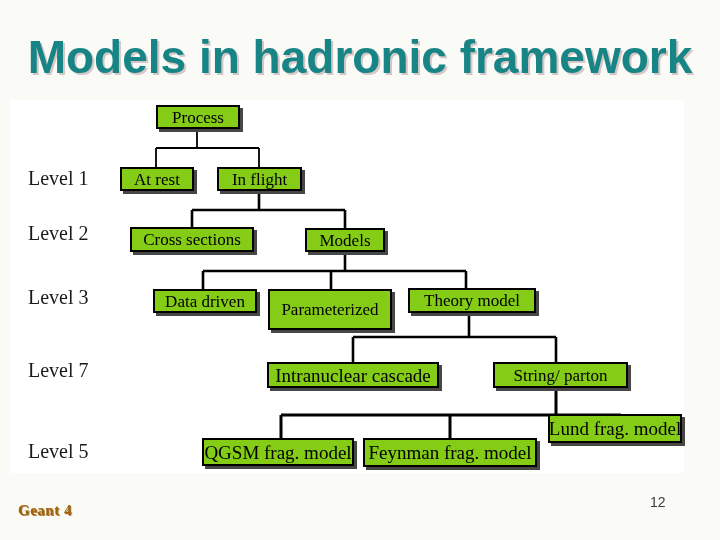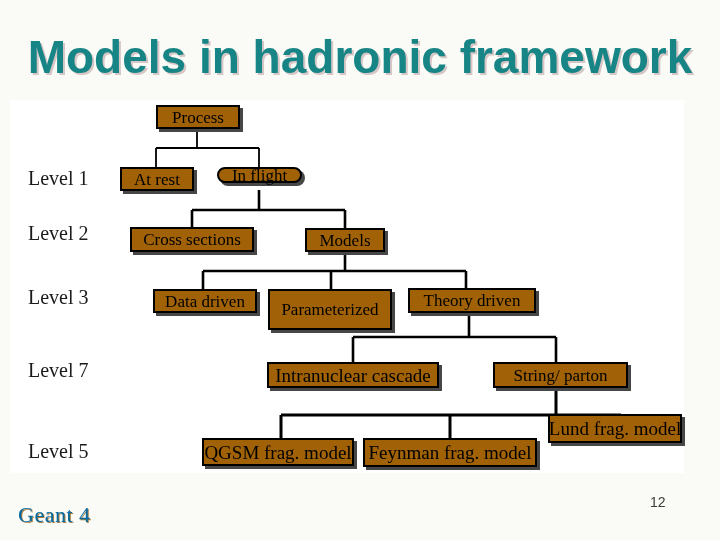--- a/index.html
+++ b/index.html
@@ -41,21 +41,21 @@
     position: absolute;
     left: 0;
     top: 0;
     width: 720px;
     height: 540px;
     pointer-events: none;
   }
   .node {
     position: absolute;
     box-sizing: border-box;
-    background: #a16207;
+    background: #84cc16;
     border: 2px solid #000000;
     box-shadow: 3px 3px 0 #474747;
     display: flex;
     align-items: center;
     justify-content: center;
     font-family: "Liberation Serif", serif;
     font-size: 17px;
     line-height: 1;
     color: #000000;
     white-space: nowrap;
@@ -66,23 +66,23 @@
     font-family: "Liberation Serif", serif;
     font-size: 20px;
     color: #1a1a1a;
     white-space: nowrap;
   }
   .logo {
     position: absolute;
     left: 18px;
     top: 502px;
     font-family: "Liberation Serif", serif;
-    font-weight: 400;
-    font-size: 22px;
-    color: #0369a1;
+    font-weight: 700;
+    font-size: 15px;
+    color: #a16207;
     text-shadow: 1px 1px 0 #a77b3f;
     letter-spacing: 0.5px;
   }
   .page-number {
     position: absolute;
     left: 650px;
     top: 494px;
     font-family: "Liberation Sans", sans-serif;
     font-size: 14px;
     color: #3c3c3c;
@@ -107,28 +107,28 @@
 
   <div class="level-label" style="left:28px; top:167px;">Level 1</div>
   <div class="level-label" style="left:28px; top:222px;">Level 2</div>
   <div class="level-label" style="left:28px; top:286px;">Level 3</div>
   <div class="level-label" style="left:28px; top:359px;">Level 7</div>
   <div class="level-label" style="left:28px; top:440px;">Level 5</div>
 
   <div class="node" style="left:156px; top:105px; width:84px; height:24px;">Process</div>
 
   <div class="node" style="left:120px; top:167px; width:74px; height:24px;">At rest</div>
-  <div class="node" style="left:217px; top:167px; width:85px; height:16px;border-radius:8px;">In flight</div>
+  <div class="node" style="left:217px; top:167px; width:85px; height:24px;">In flight</div>
 
   <div class="node" style="left:305px; top:228px; width:80px; height:24px;">Models</div>
   <div class="node" style="left:130px; top:227px; width:124px; height:25px;">Cross sections</div>
 
   <div class="node" style="left:153px; top:289px; width:104px; height:24px;">Data driven</div>
   <div class="node" style="left:268px; top:289px; width:124px; height:41px;">Parameterized</div>
-  <div class="node" style="left:408px; top:288px; width:128px; height:25px;">Theory driven</div>
+  <div class="node" style="left:408px; top:288px; width:128px; height:25px;">Theory model</div>
 
   <div class="node small" style="left:267px; top:362px; width:172px; height:26px;">Intranuclear cascade</div>
   <div class="node" style="left:493px; top:362px; width:135px; height:26px;">String/ parton</div>
 
   <div class="node small" style="left:202px; top:438px; width:152px; height:28px;">QGSM frag. model</div>
   <div class="node small" style="left:363px; top:438px; width:174px; height:29px;">Feynman frag. model</div>
   <div class="node small" style="left:548px; top:414px; width:134px; height:29px;">Lund frag. model</div>
 
   <div class="logo">Geant 4</div>
   <div class="page-number">12</div>

